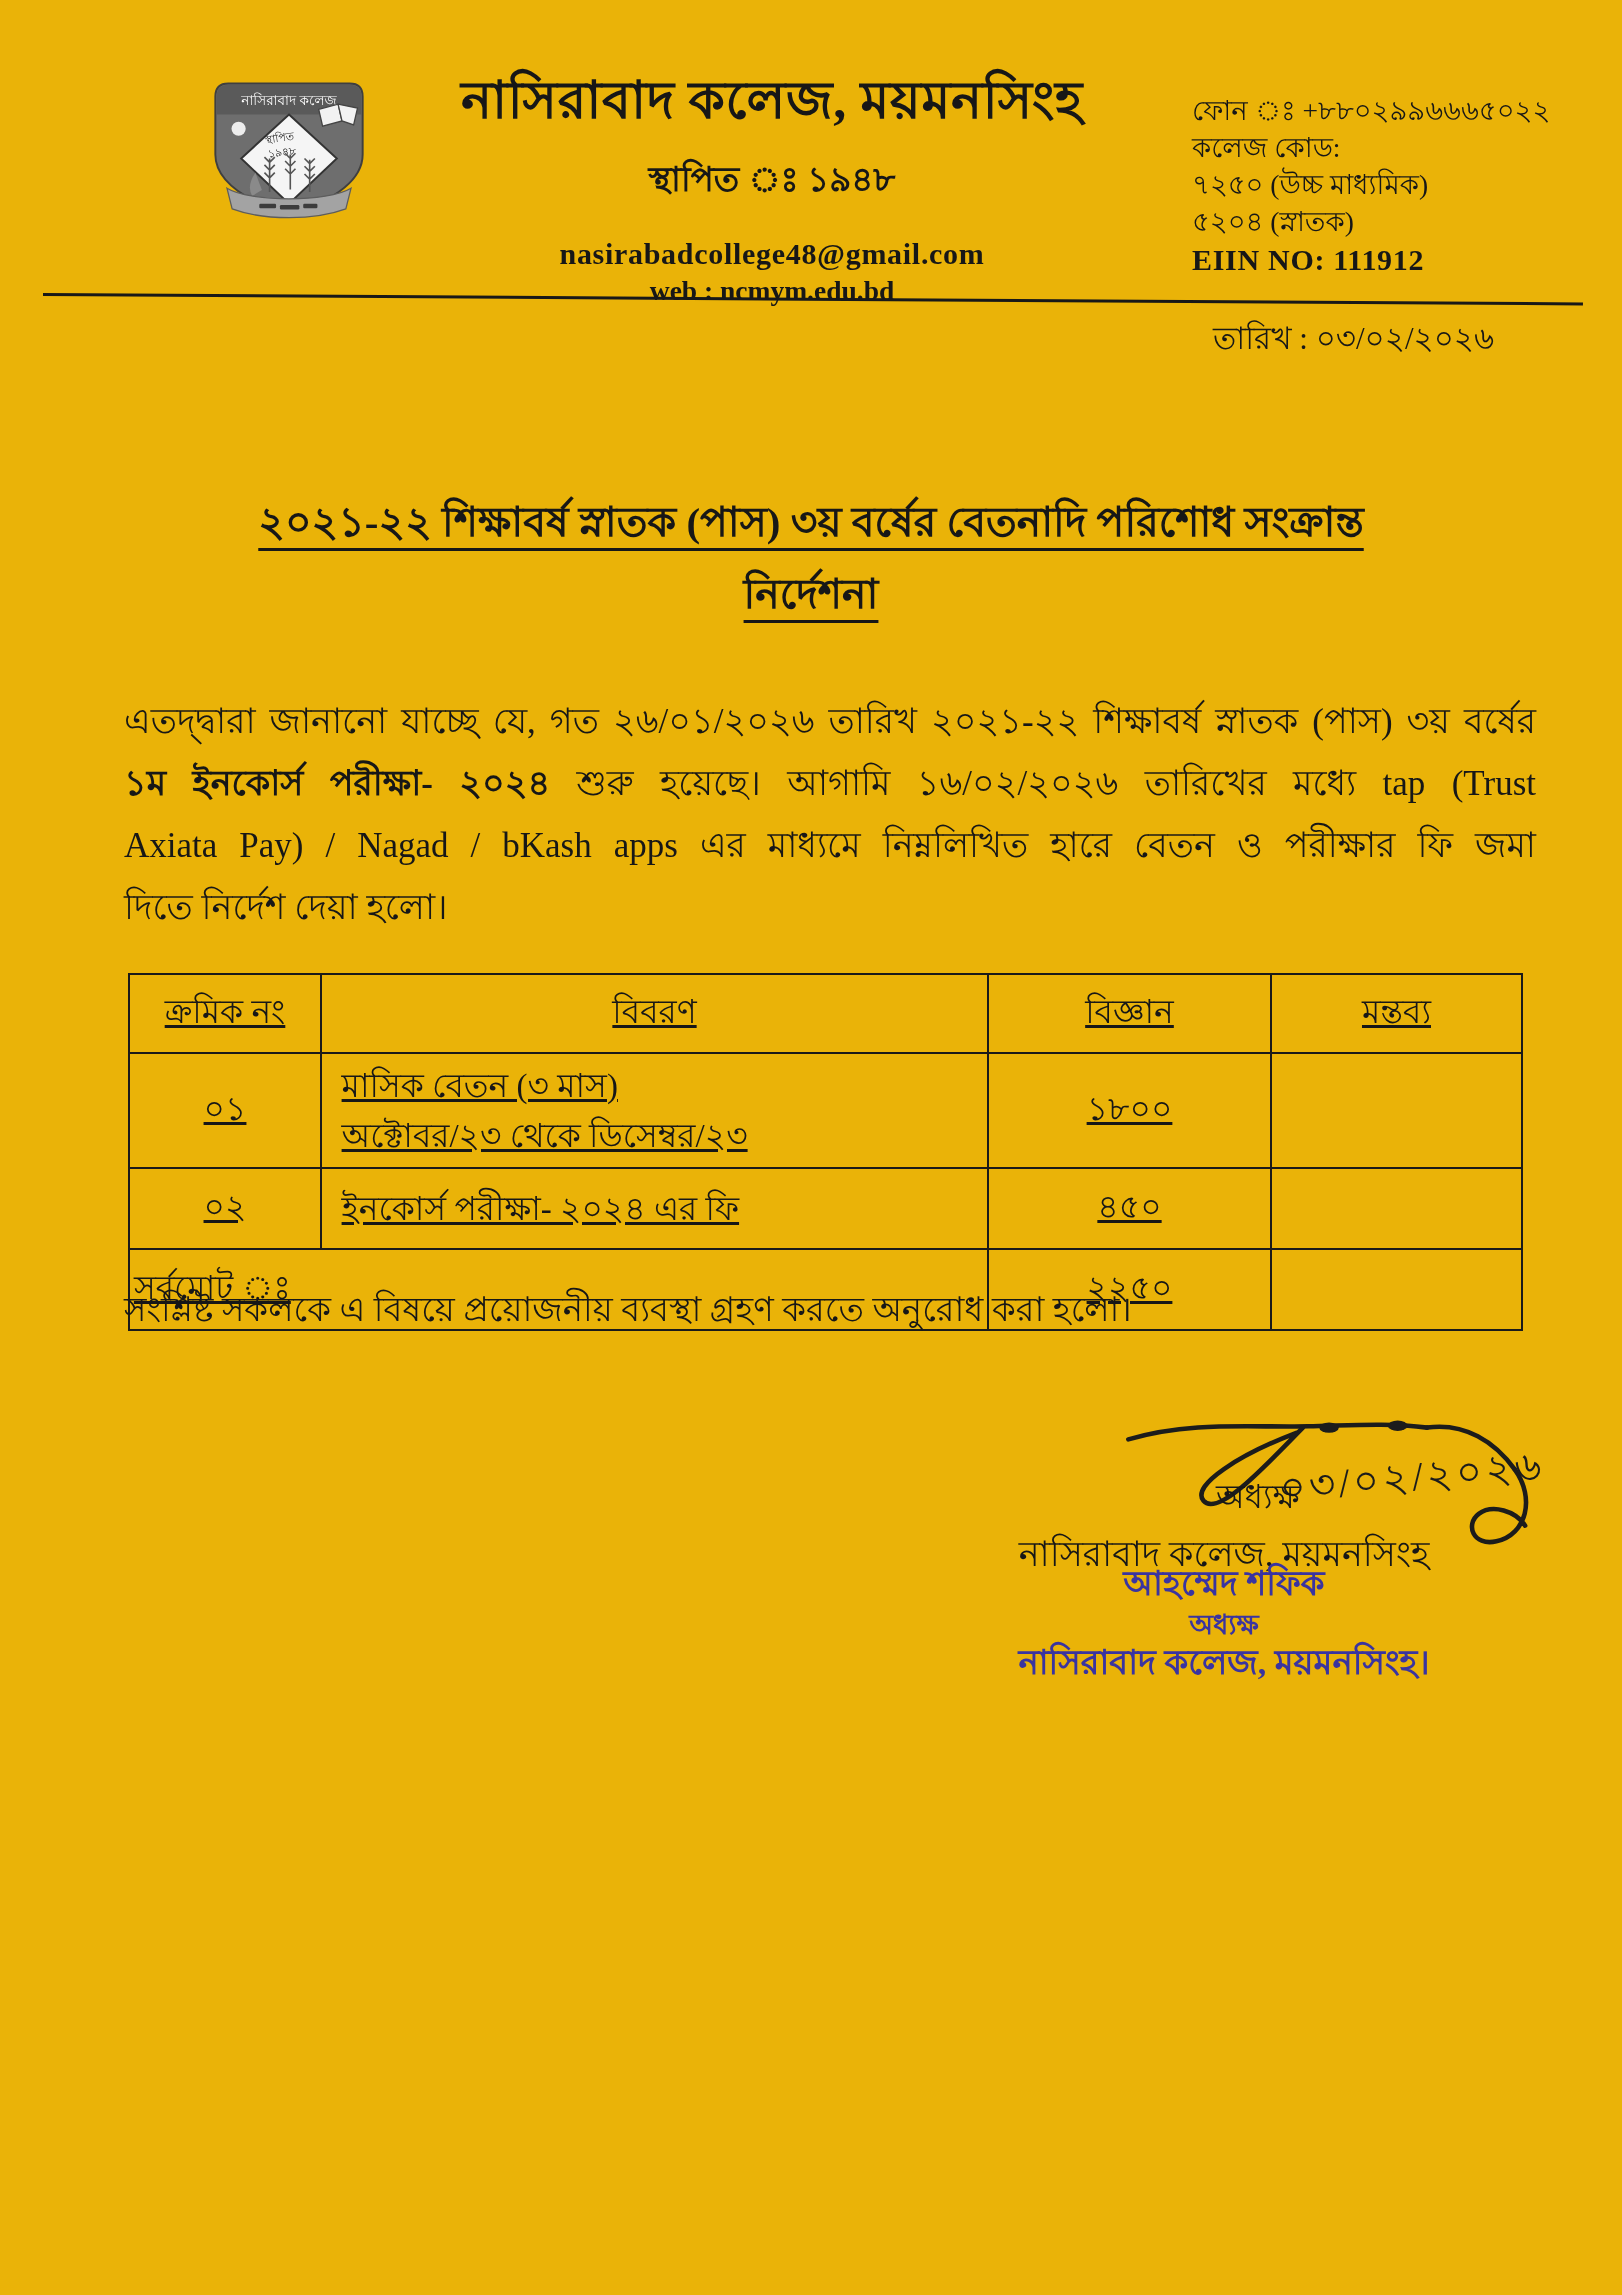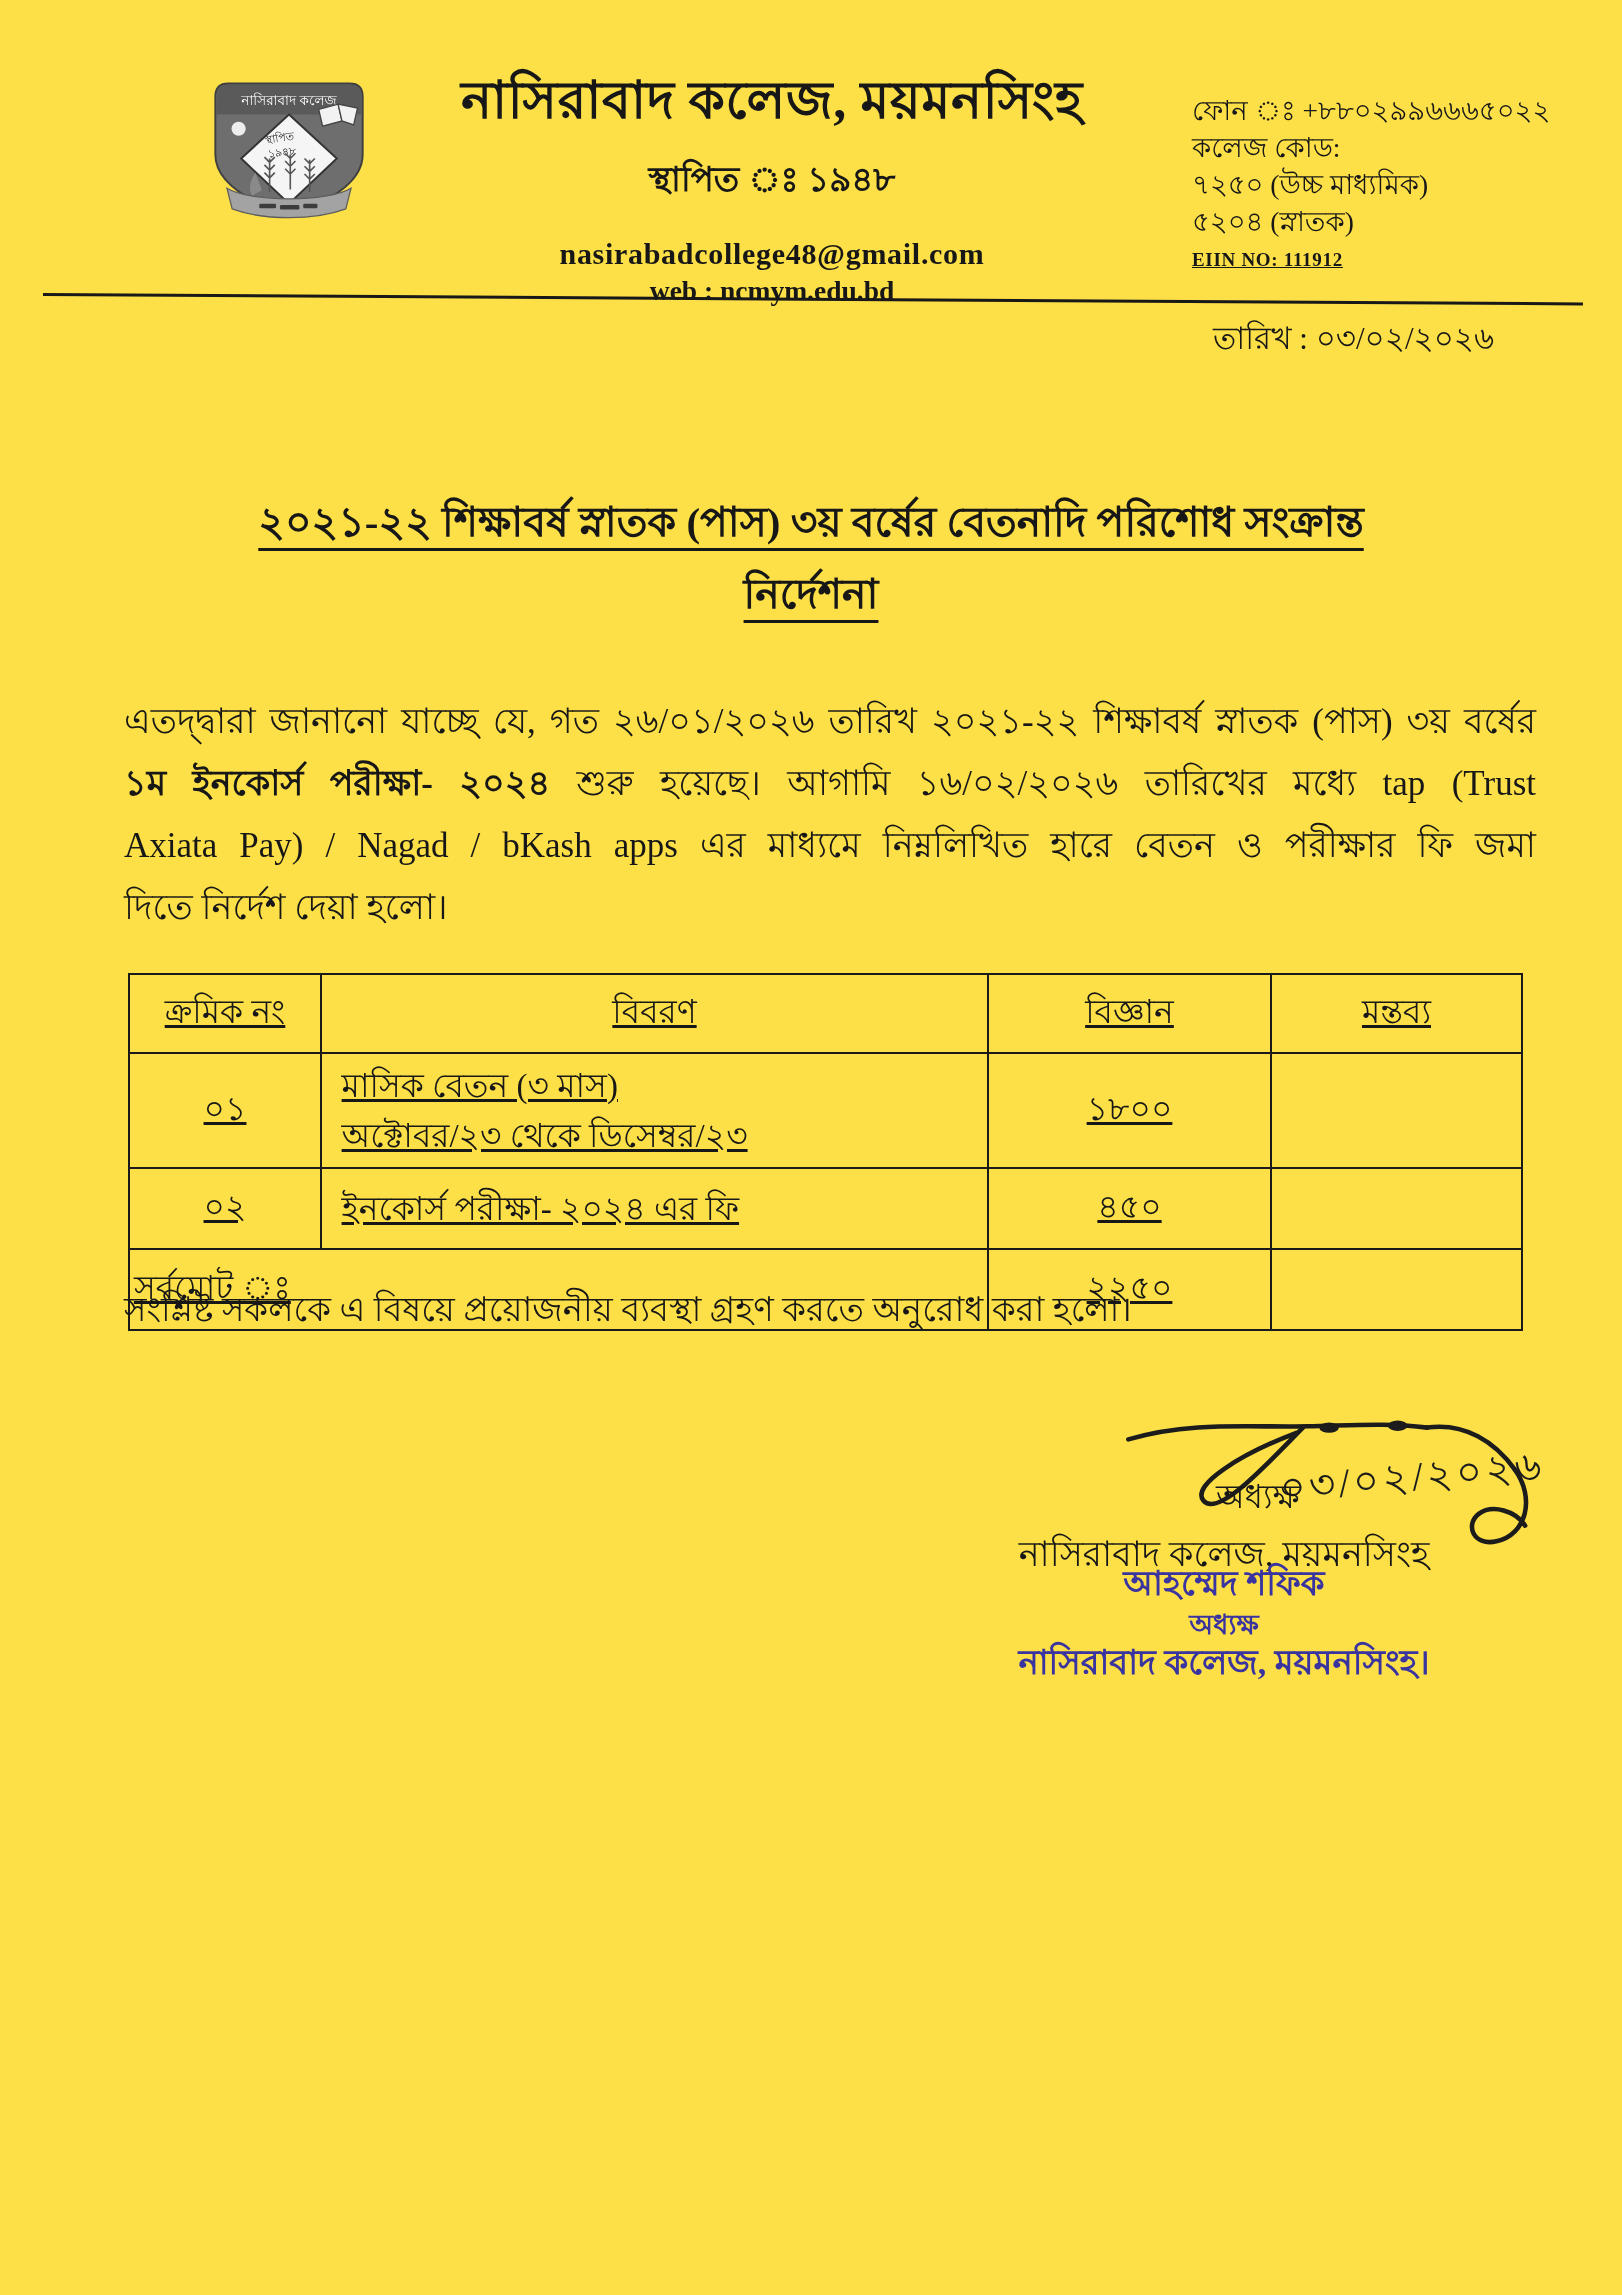--- a/index.html
+++ b/index.html
@@ -1,33 +1,33 @@
 <!DOCTYPE html>
 <html style="font-size:10.5px"><head>
 <meta charset="utf-8">
 <style>
   html,body{margin:0;padding:0;background:#9a9a9a;}
   .page{
     position:relative;
     width:1623px;height:2295px;
-    background:#fde047;
+    background:#eab308;
     font-family:"Liberation Serif","DejaVu Serif",serif;
     color:#171717;
     overflow:hidden;
   }
   
   .logo{position:absolute;left:205px;top:76px;width:168px;height:152px;}
   .head-center{position:absolute;left:399px;top:68px;width:746px;text-align:center;}
   .college-name{font-size:52px;font-weight:bold;line-height:65px;letter-spacing:0.7px;}
   .established{font-size:34px;font-weight:bold;margin-top:19.6px;}
   .email{font-size:30px;font-weight:bold;margin-top:27.5px;letter-spacing:0.7px;}
   .web{font-size:27.5px;font-weight:bold;margin-top:3.9px;}
   .head-right{position:absolute;left:1192px;top:92px;width:406px;}
   .head-right .hline{font-size:27.5px;line-height:37px;}
-  .head-right .eiin{font-size:19px;font-weight:bold;line-height:39px;letter-spacing:0.7px;text-decoration:underline;}
+  .head-right .eiin{font-size:30px;font-weight:bold;line-height:39px;letter-spacing:0.7px;}
   .separator{position:absolute;left:43px;top:293px;width:1540px;height:3.3px;background:#181818;
     transform:rotate(0.35deg);transform-origin:left center;}
   .date-line{position:absolute;left:1213px;top:314px;font-size:31px;}
   
   .title{position:absolute;left:111px;top:486px;width:1400px;text-align:center;}
   .title .t1,.title .t2{font-size:41px;font-weight:bold;line-height:72px;}
   .title .u{text-decoration:underline;text-decoration-thickness:3.3px;text-underline-offset:11.8px;}
   
   .bodytext{position:absolute;left:124px;top:691px;width:1412px;font-size:35px;line-height:62px;}
   .bline.j{text-align:justify;text-align-last:justify;}

